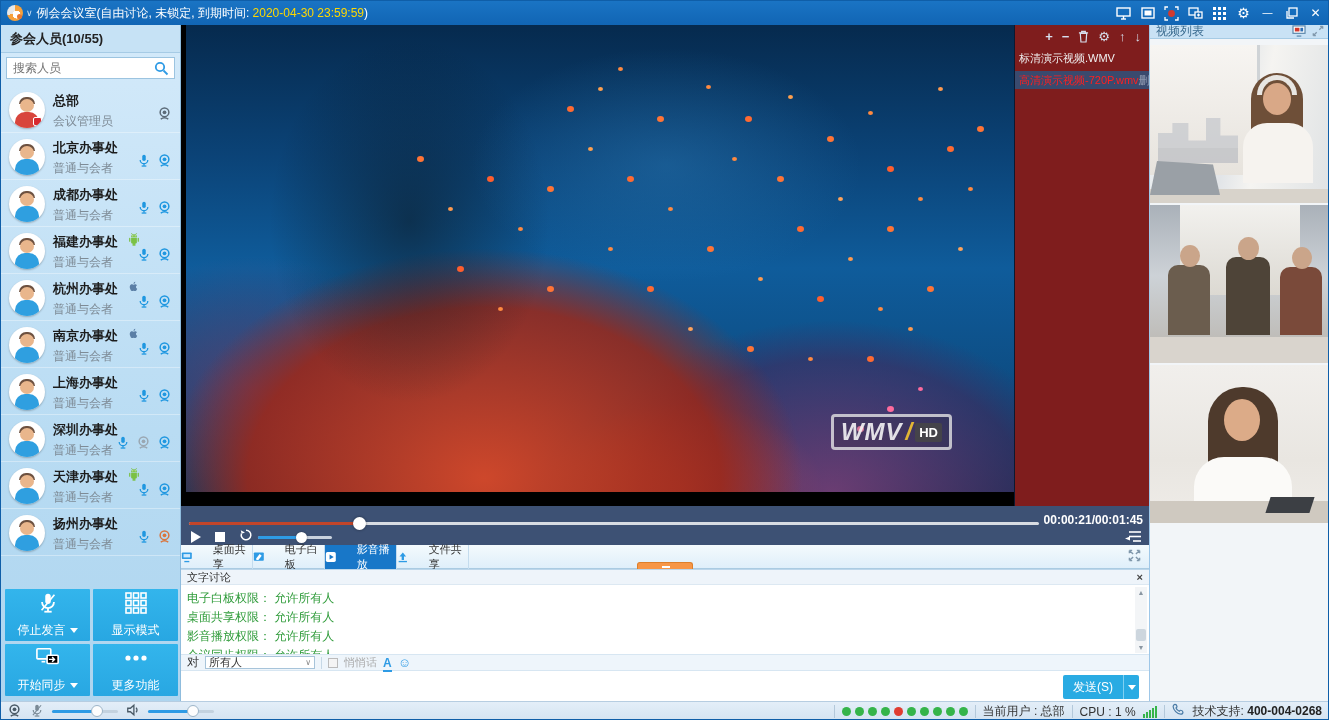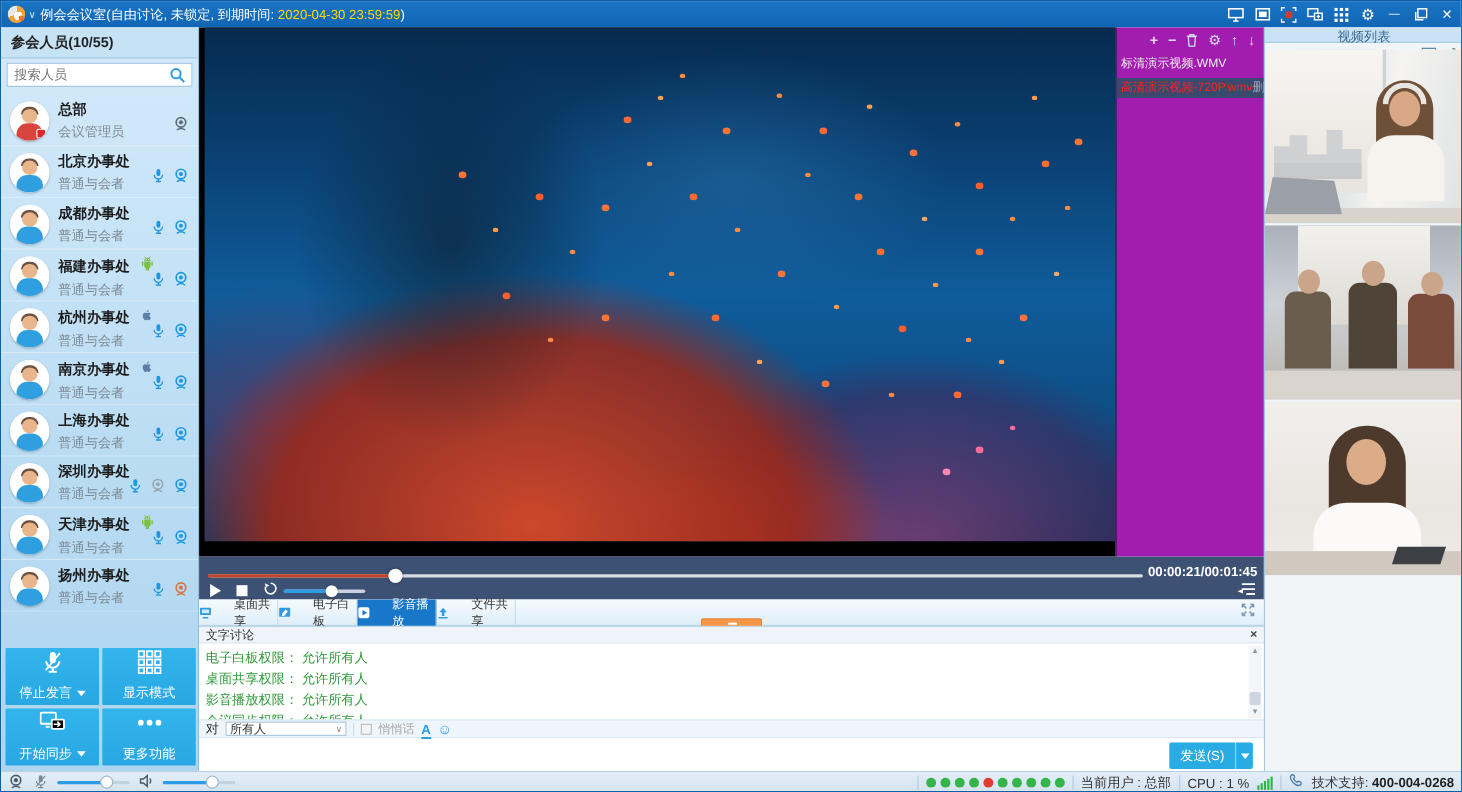--- a/index.html
+++ b/index.html
@@ -74,21 +74,21 @@
       312px 282px 0 0 #ff8a40, 272px 242px 0 1px #ff5e2e, 412px 62px 0 0 #ffa04e, 472px 92px 0 1px #ff7436,
       432px 42px 0 0 #ff8a40, 382px 82px 0 1px #ff6a32, 702px 382px 0 1px #ff6b9d, 732px 362px 0 0 #ff6b9d,
       672px 402px 0 1px #ff87b0, 752px 62px 0 0 #ff9a4e, 792px 102px 0 1px #ff7436, 782px 162px 0 0 #ff8a40; }
   .wmv { position:absolute; right:62px; bottom:42px; height:36px; display:flex; align-items:center; gap:3px;
          border:3px solid rgba(240,240,240,.75); border-radius:4px; padding:1px 7px; background:rgba(40,40,40,.18); }
   .wmv .wm { font-size:24px; font-weight:bold; font-style:italic; color:rgba(248,248,248,.88); letter-spacing:1px; }
   .wmv .slash { font-size:24px; font-weight:bold; font-style:italic; color:rgba(244,196,48,.9); }
   .wmv .hd { font-size:13px; font-weight:bold; color:#fff; background:rgba(70,70,70,.85); padding:2px 4px; border-radius:2px; }
 
   
-  .plpanel { position:absolute; left:1013px; top:24px; width:135px; height:481px; background:#a21caf; border-left:1px solid #0d1830; }
+  .plpanel { position:absolute; left:1013px; top:24px; width:135px; height:481px; background:#7f1d1d; border-left:1px solid #0d1830; }
   .pl-toolbar { height:20px; display:flex; justify-content:flex-end; align-items:center; gap:9px; padding:2px 8px 0 0; color:#d7dfee; }
   .pl-tbi { font-size:13px; line-height:1; cursor:pointer; display:flex; align-items:center; }
   .i-plus::before{content:"+"; font-weight:bold;} .i-minus::before{content:"−"; font-weight:bold;}
   .i-up::before{content:"↑";} .i-down2::before{content:"↓";} .i-gear2::before{content:"⚙";}
   .pl-item { height:18px; line-height:18px; font-size:11px; color:#f0f0f0; padding:0 4px; white-space:nowrap; overflow:hidden; margin-top:4px; cursor:pointer; }
   .pl-item.sel { background:#3a4a6e; color:#ff1f1f; display:flex; justify-content:space-between; }
   .pl-item.sel .del { color:#96a0b5; }
 
   
   .ctrlbar { position:absolute; left:180px; top:505px; width:968px; height:39px; background:#3d5174; }
@@ -137,21 +137,21 @@
   .ic-font::before{ content:"A"; border-bottom:2px solid #2e9be5; }
   .ic-smile { color:#2e9be5; font-size:13px; cursor:pointer; line-height:1; }
   .ic-smile::before{ content:"☺"; }
   .chat-input { position:absolute; left:0; top:102px; width:968px; height:30px; background:#fff; }
   .send-wrap { position:absolute; right:10px; bottom:3px; display:flex; height:24px;padding-left:13px; }
   .send-btn { background:#29abe3; color:#fff; font-size:12px; display:flex; align-items:center; padding:0 10px; cursor:pointer; border-radius:2px 0 0 2px; }
   .send-caret { background:#29abe3; width:16px; display:flex; align-items:center; justify-content:center; border-left:1px solid #7fd0f2; cursor:pointer; border-radius:0 2px 2px 0; }
 
   
   .rpanel { position:absolute; left:1148px; top:24px; width:181px; height:676px; background:#f2f5f8; border-left:1px solid #9ec7e8; }
-  .rp-header { height:14px; background:#c9e2f5; display:flex; align-items:center; padding:0 6px; border-bottom:1px solid #a6cbe5;flex-direction:column; }
+  .rp-header { height:14px; background:#c9e2f5; display:flex; align-items:center; padding:0 6px; border-bottom:1px solid #a6cbe5; }
   .rp-title { font-size:12px; color:#3a6b8f; }
   .rp-ics { margin-left:auto; display:flex; gap:6px; align-items:center; }
   .thumb { position:absolute; left:0; width:181px; height:158px; overflow:hidden; background:#dfe3e6; }
   .thumb.t1{ top:20px; } .thumb.t2{ top:180px; } .thumb.t3{ top:340px; }
   .t1 { background:linear-gradient(100deg,#eceff1 0%,#e2e5e8 45%,#f5f4f1 60%,#dfe2e4 100%); }
   .t1 .window { position:absolute; left:0px; top:0; width:110px; height:130px; background:linear-gradient(180deg,#f7f5f2,#e7e3dd); border-right:3px solid #cfd3d6; }
   .t1 .city { position:absolute; left:8px; bottom:40px; width:80px; height:50px; background:linear-gradient(0deg,#b9bdc2 30%,transparent 30%),linear-gradient(0deg,transparent 0,#c3c7cc 0); clip-path:polygon(0 100%,0 40%,18% 40%,18% 20%,38% 20%,38% 55%,60% 55%,60% 10%,78% 10%,78% 45%,100% 45%,100% 100%); opacity:.7; }
   .t1 .hair { position:absolute; right:28px; top:28px; width:52px; height:90px; border-radius:26px 26px 10px 10px; background:#6e4f38; }
   .t1 .face { position:absolute; right:40px; top:38px; width:28px; height:32px; border-radius:50%; background:#d9a887; }
   .t1 .phones { position:absolute; right:34px; top:30px; width:40px; height:20px; border:5px solid #e8e6e2; border-bottom:0; border-radius:20px 20px 0 0; background:transparent; }
@@ -580,20 +580,25 @@
         <span class="lbl">
             <span>更多功能</span>
           </span>
       </div>
     </div>
   </div>
 
   <div class="stage">
     <div class="scene">
       <div class="fish"></div>
+      <div class="wmv">
+        <span class="wm">WMV</span>
+          <span class="slash">/</span>
+          <span class="hd">HD</span>
+      </div>
     </div>
   </div>
 
   <div class="plpanel">
     <div class="pl-toolbar">
       <span class="pl-tbi i-plus"></span>
       <span class="pl-tbi i-minus"></span>
       <span class="pl-tbi">
           <svg width="11" height="13" viewBox="0 0 12 14">
             <path d="M1 3h10M4 3V1.5h4V3" fill="none" stroke="#d7dfee" stroke-width="1.3"></path>

